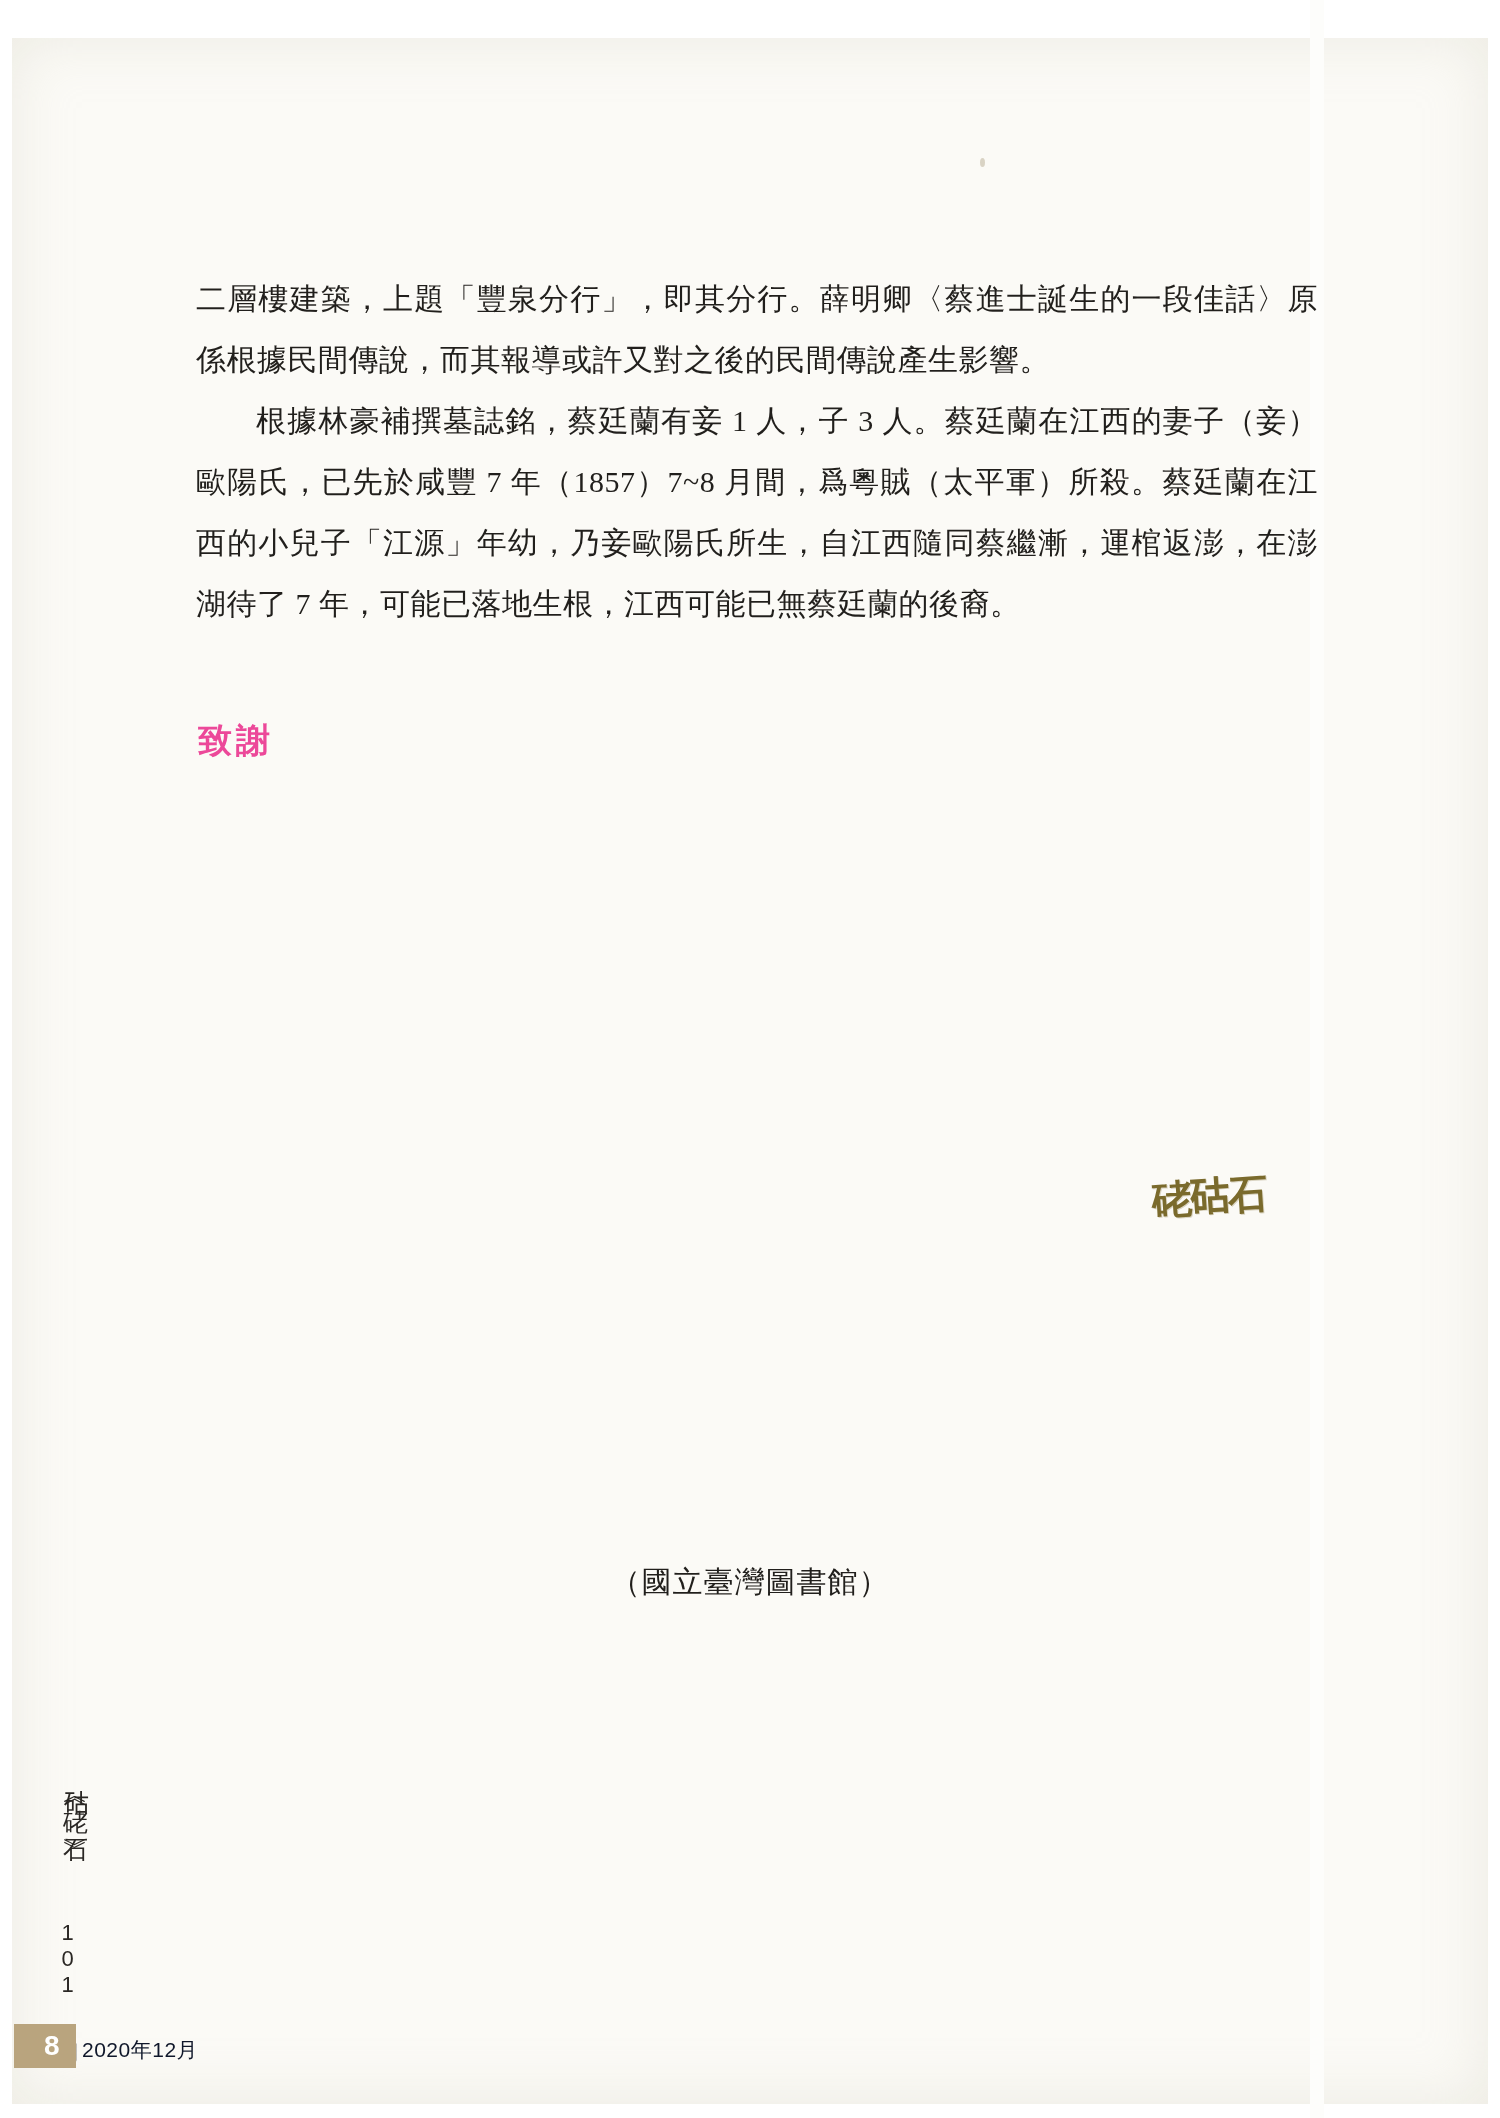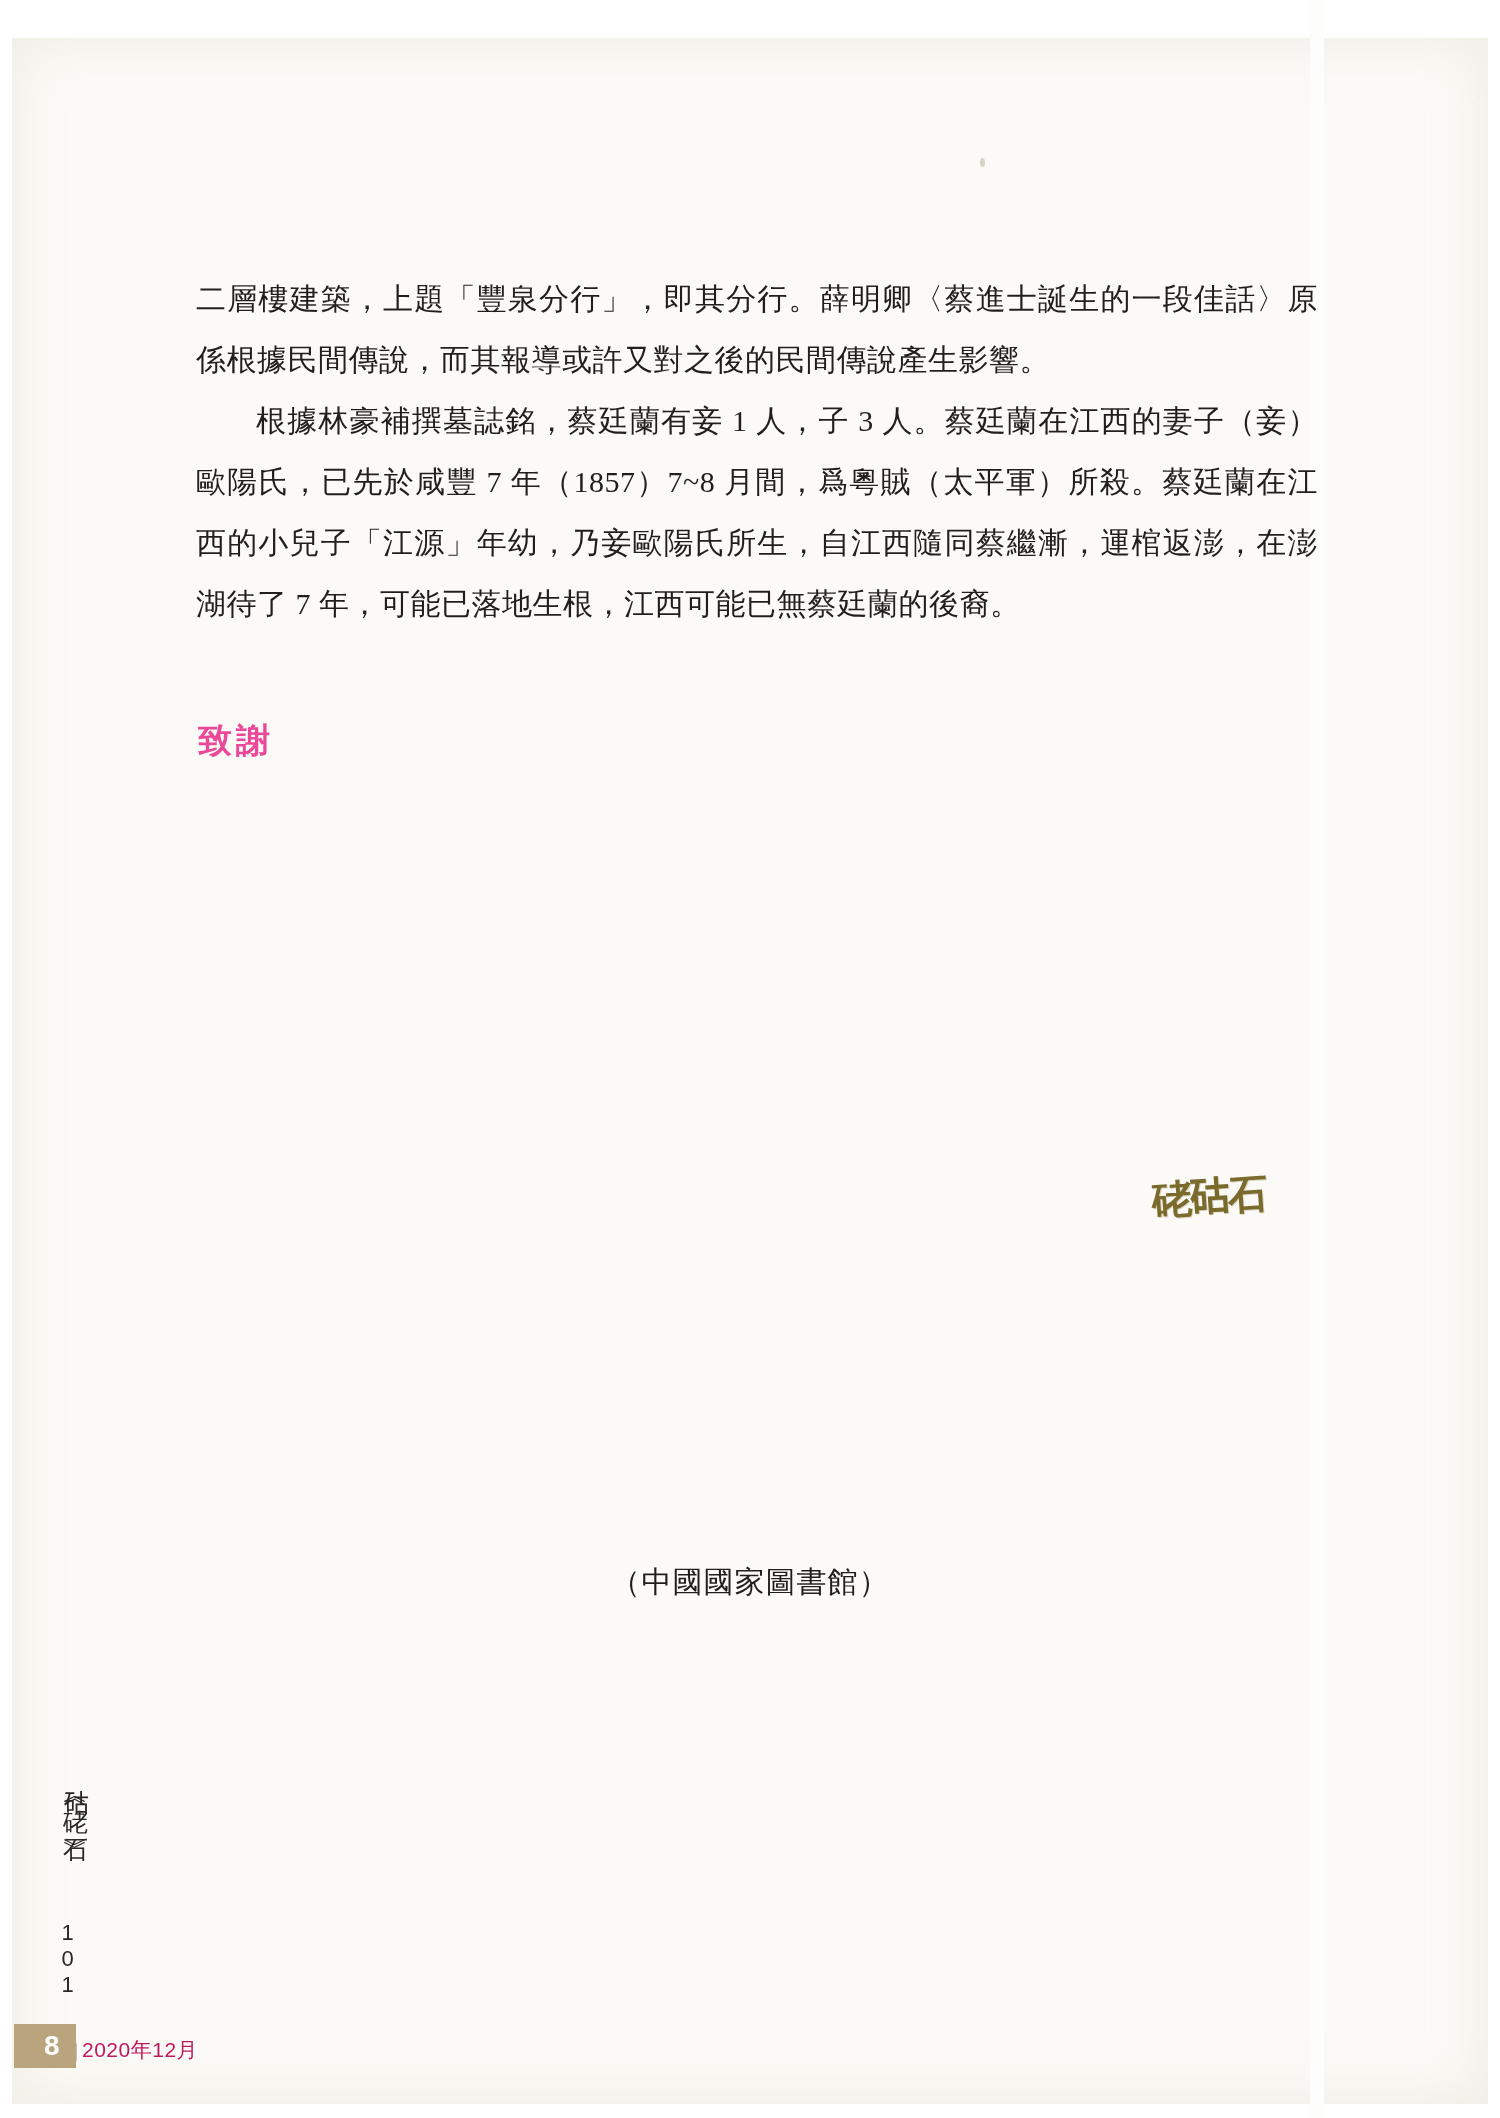--- a/index.html
+++ b/index.html
@@ -163,21 +163,21 @@
     font-size: 28px;
     color: #ffffff;
     font-family: "Liberation Sans", sans-serif;
     font-weight: bold;
   }
   #footer-date {
     position: absolute;
     left: 82px;
     top: 2036px;
     font-size: 21px;
-    color: #be185d;
+    color: #0f172a;
     font-family: "Liberation Sans", sans-serif;
     letter-spacing: 0.5px;
   }
 
   
   .speck {
     position: absolute;
     background: #d9d3c4;
     border-radius: 50%;
   }
@@ -195,21 +195,21 @@
 
   <p class="textblock" id="para1">二層樓建築，上題「豐泉分行」，即其分行。薛明卿〈蔡進士誕生的一段佳話〉原係根據民間傳說，而其報導或許又對之後的民間傳說產生影響。</p>
 
   <p class="textblock indent" id="para2">根據林豪補撰墓誌銘，蔡廷蘭有妾 1 人，子 3 人。蔡廷蘭在江西的妻子（妾）歐陽氏，已先於咸豐 7 年（1857）7~8 月間，爲粵賊（太平軍）所殺。蔡廷蘭在江西的小兒子「江源」年幼，乃妾歐陽氏所生，自江西隨同蔡繼漸，運棺返澎，在澎湖待了 7 年，可能已落地生根，江西可能已無蔡廷蘭的後裔。</p>
 
   <h2 id="ack-heading">致謝</h2>
 
 
   <div id="signature">硓𥑮石</div>
 
-  <div id="continue-note">（中國國家圖書館）</div>
+  <div id="continue-note">（國立臺灣圖書館）</div>
 
   <div id="journal-mark">《硓𥑮石》</div>
 
   <div id="journal-issue">101 期</div>
 
   <div id="footer-bar"></div>
   <div id="page-number">8</div>
   <div id="footer-date">2020年12月</div>
 </div>
 

